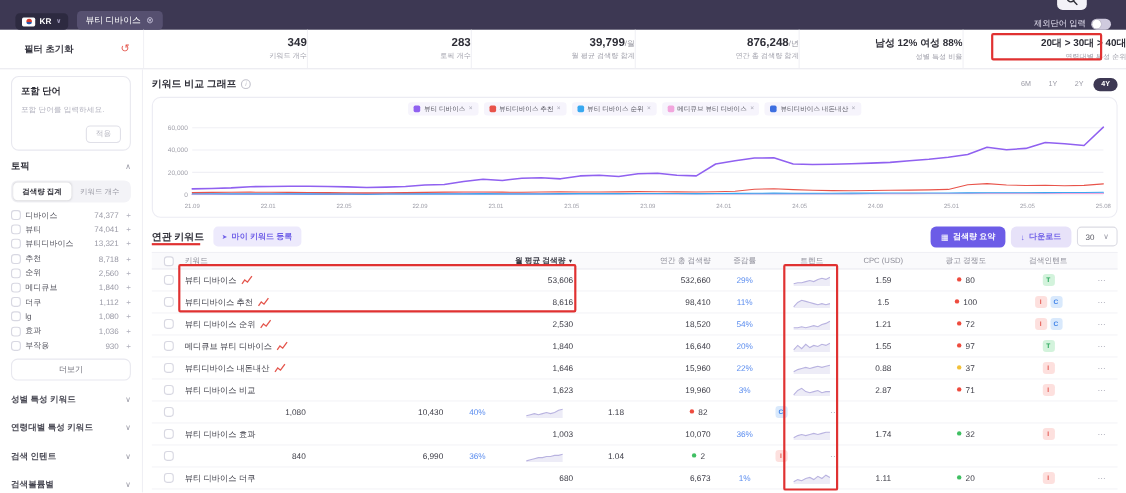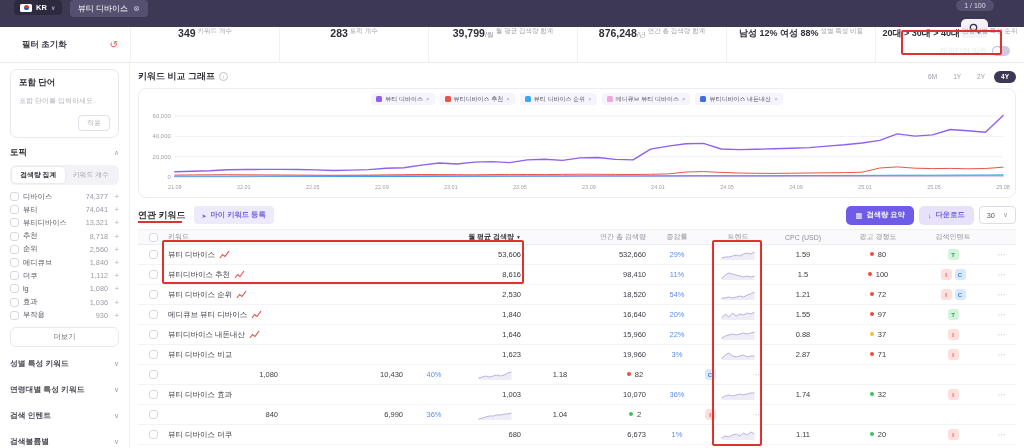--- a/index.html
+++ b/index.html
@@ -1,40 +1,40 @@
 <!DOCTYPE html>
 <html><head>
 <meta charset="utf-8">
 <style>
   *{margin:0;padding:0;box-sizing:border-box;}
   body{font-family:"Liberation Sans","DejaVu Sans",sans-serif;background:#fff;color:#333;}
   .app{position:relative;width:1024px;height:448px;overflow:hidden;background:#fff;}
 
   
-  .topbar{height:27px;background:#3d3853;display:flex;align-items:flex-start;padding:0 14px;gap:8px;}
+  .topbar{height:27px;background:#3d3853;display:flex;align-items:flex-end;padding:0 14px;gap:8px;}
   .flag-badge{display:flex;align-items:center;gap:4px;background:#2d2a40;border-radius:4px;padding:3px 6px;color:#fff;font-size:7.5px;font-weight:bold;}
   .flag{width:12px;height:8px;background:#fff;border-radius:1.5px;position:relative;}
   .flag:before{content:"";position:absolute;left:3.5px;top:1.5px;width:5px;height:2.5px;background:#d63d2f;border-radius:2.5px 2.5px 0 0;}
   .flag:after{content:"";position:absolute;left:3.5px;top:4px;width:5px;height:2.5px;background:#2a54a8;border-radius:0 0 2.5px 2.5px;}
   .chev{color:#9b95b5;font-size:6px;}
   .kw-chip{display:flex;align-items:center;gap:5px;background:#565070;color:#fff;font-size:8px;border-radius:4px;padding:3px 8px;}
   .kw-chip .x{color:#c5c0d8;font-size:8px;}
   .topbar-right{margin-left:auto;display:flex;align-items:center;gap:8px;flex-direction:column;}
   .page-pill{background:#565070;color:#ded9ee;font-size:7px;border-radius:8px;padding:2px 8px;}
   .search-btn{background:#f3f2f7;border-radius:5px;width:27px;height:19px;display:flex;align-items:center;justify-content:center;}
   .exclude{color:#e8e4f4;font-size:7.5px;display:flex;align-items:center;gap:5px;}
   .toggle{width:18px;height:10px;border-radius:5px;background:#cfcade;position:relative;}
   .toggle:before{content:"";position:absolute;left:1px;top:1px;width:8px;height:8px;border-radius:50%;background:#fff;box-shadow:0 0 1px rgba(0,0,0,.4);}
 
   
   .stats-row{height:36px;display:flex;border-bottom:1px solid #e9e9ef;}
   .sidebar-head{width:130px;display:flex;align-items:center;justify-content:space-between;padding:0 12px;}
   .reset-label{font-size:8.5px;font-weight:bold;color:#3a3a44;margin-left:10px;}
   .reset-icon{color:#e4574e;font-size:10px;}
-  .stat{flex:1;display:flex;flex-direction:row;align-items:flex-start;justify-content:center;gap:2px;border-left:1px solid #f1f1f5;}
+  .stat{flex:1;display:flex;flex-direction:column;align-items:flex-end;justify-content:center;gap:2px;border-left:1px solid #f1f1f5;}
   .stat-value{font-size:10.5px;font-weight:bold;color:#2f2f38;}
   .stat-suffix{font-size:7px;color:#8d8d98;font-weight:normal;}
   .stat.small-val .stat-value{font-size:9px;}
   .stat-label{font-size:6.5px;color:#9d9da8;}
 
   
   .body{display:flex;height:385px;}
   .sidebar{width:130px;border-right:1px solid #efeff4;padding:6px 10px 0;overflow:hidden;flex:none;}
   .inc-box{border:1px solid #e8e8ef;border-radius:7px;padding:7px 8px 6px;}
   .inc-title{font-size:8.5px;font-weight:bold;color:#2f2f38;}

